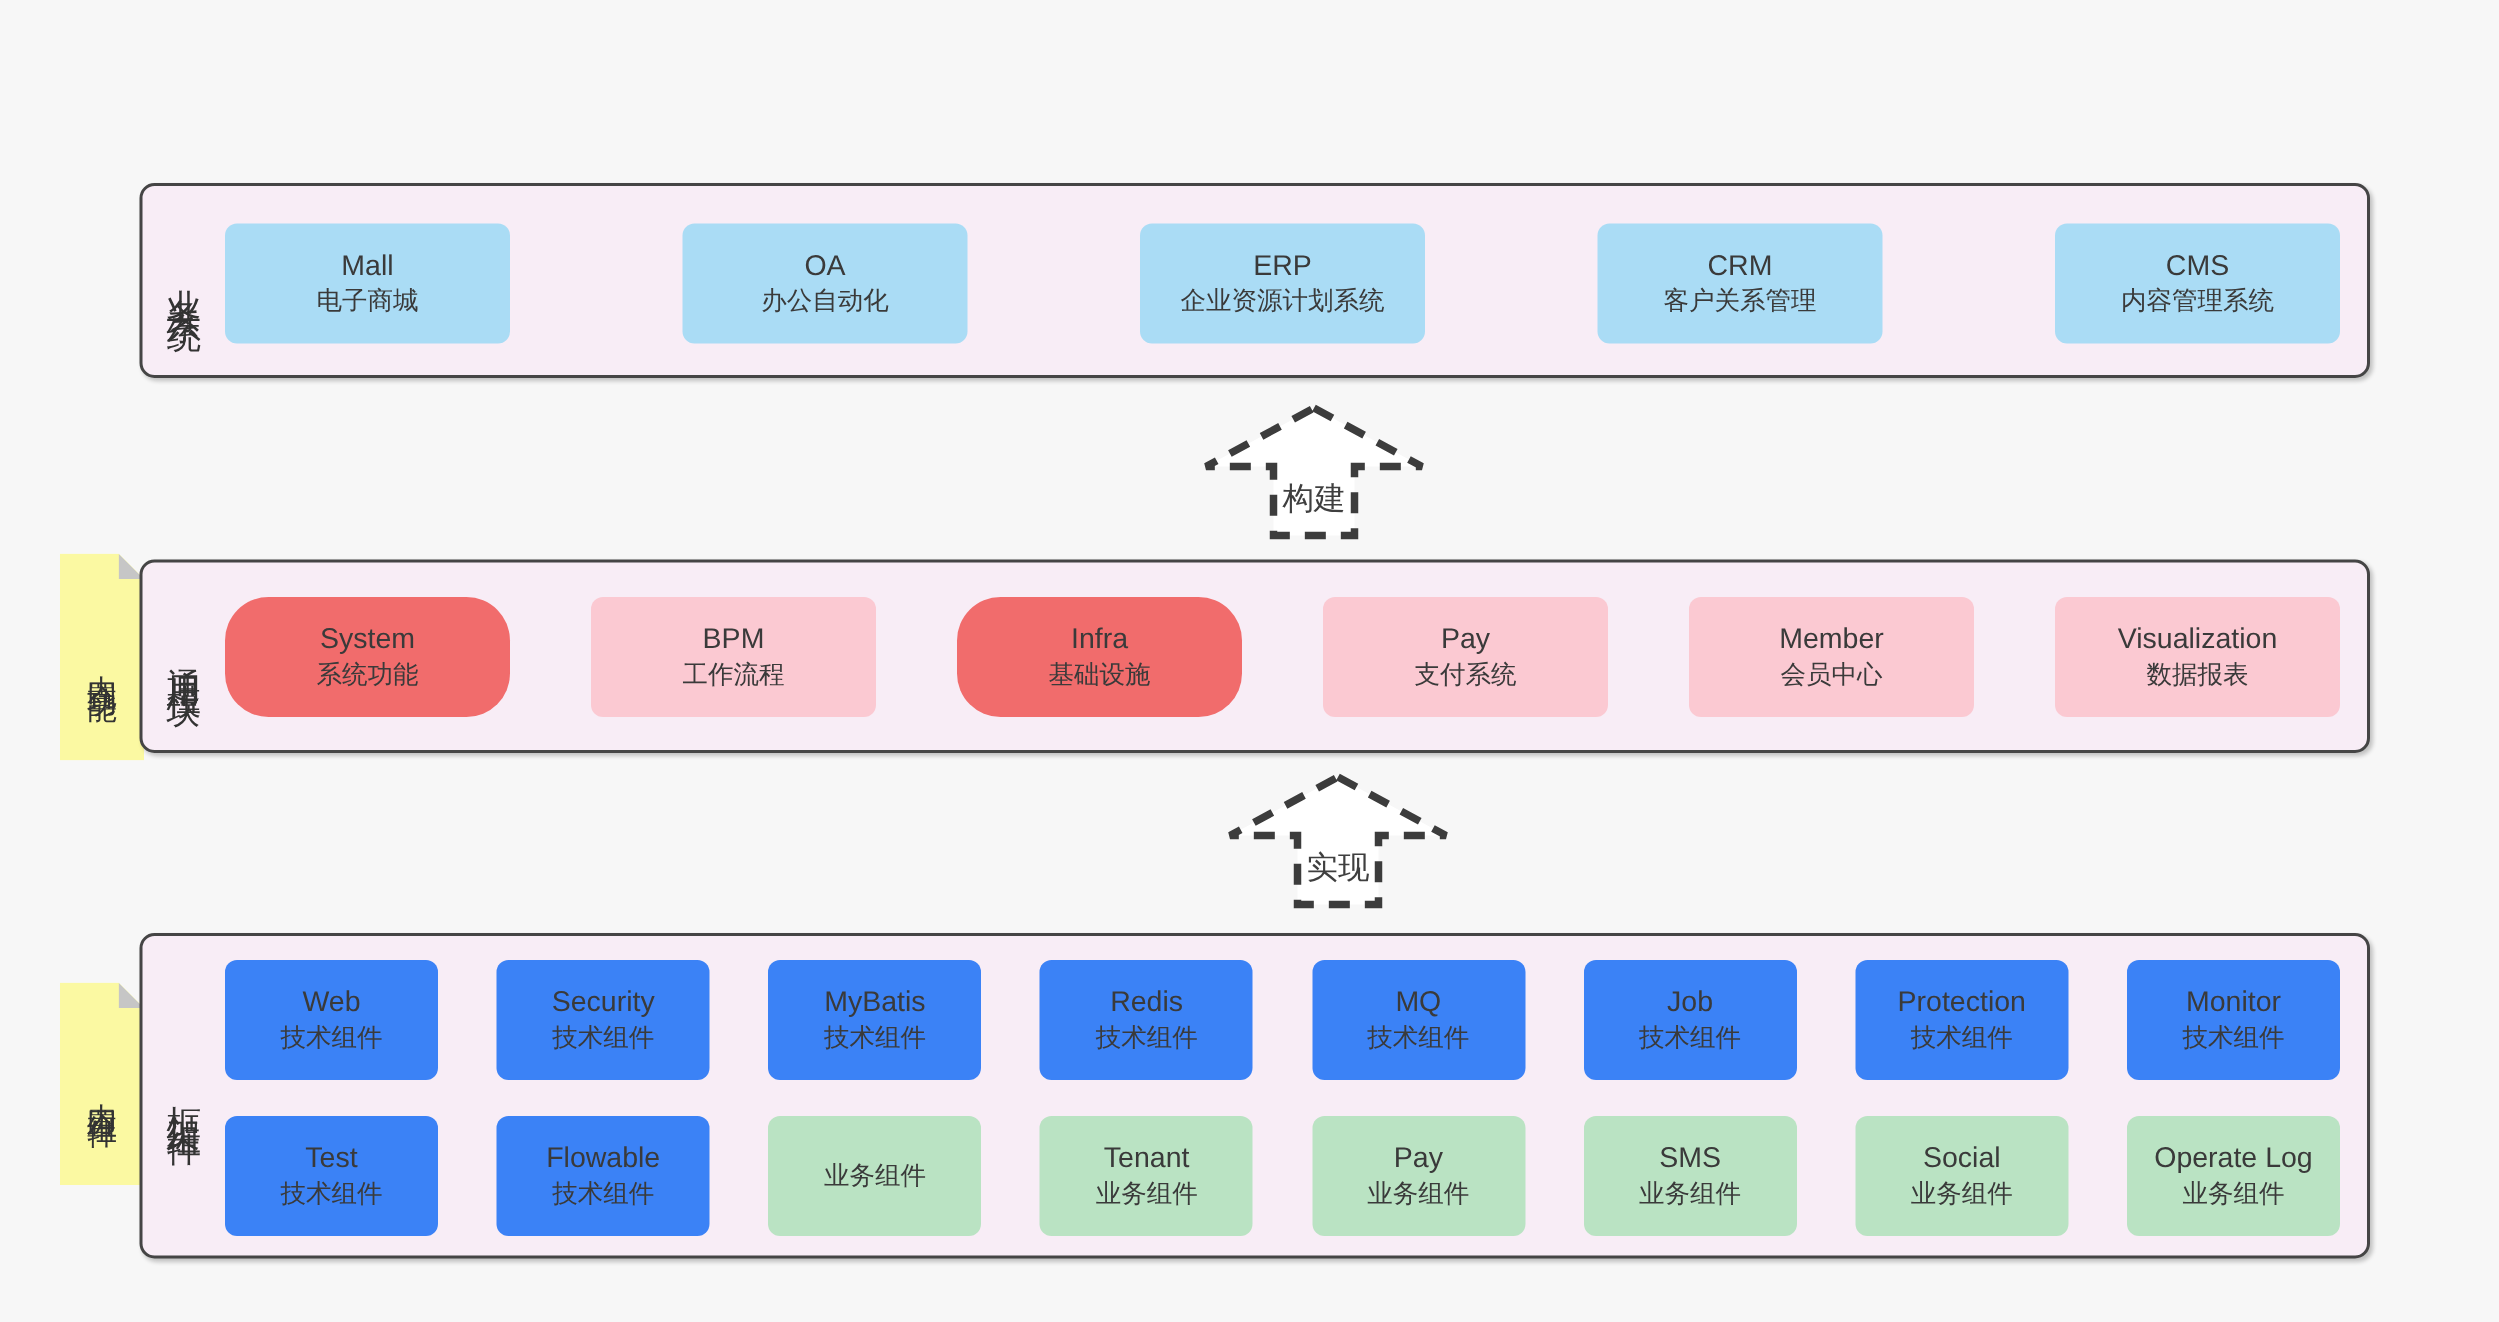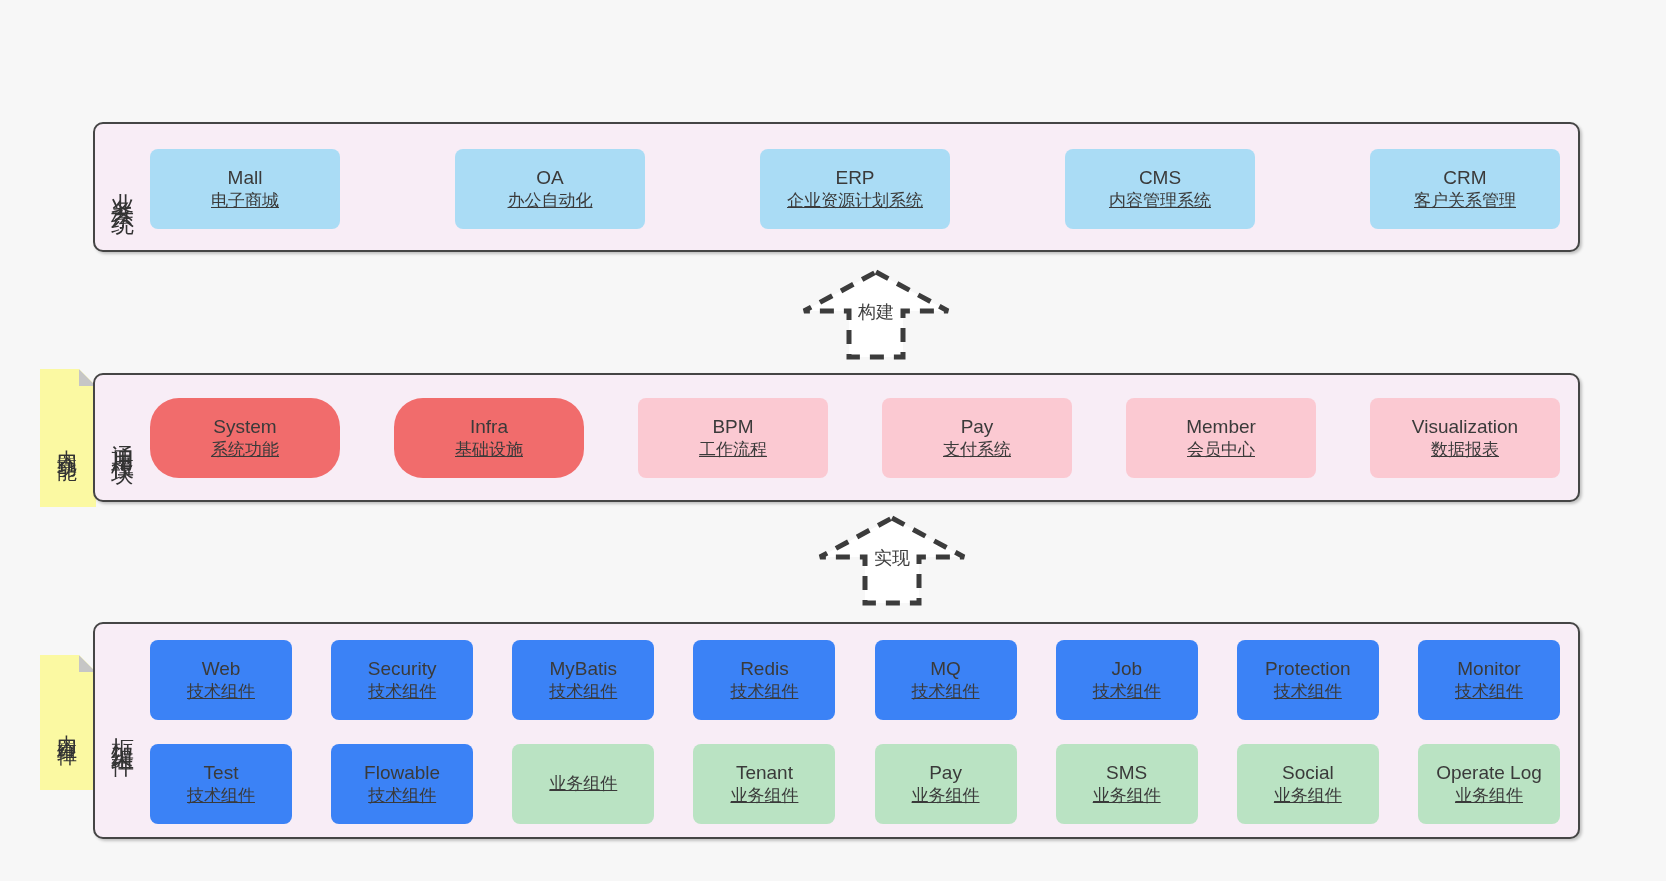--- a/index.html
+++ b/index.html
@@ -38,21 +38,21 @@
   #panel-framework .row-b  { top:120px; }
 
   .box {
     height:80px; border-radius:8px; box-sizing:border-box;
     display:flex; flex-direction:column; justify-content:center; align-items:center;
     text-align:right; padding:4px 6px;
   }
   .w-lg { width:190px; }
   .w-sm { width:142px; }
   .box .en { font-size:19px; line-height:1.3; }
-  .box .zh { font-size:17px; line-height:1.3;text-decoration:underline; }
+  .box .zh { font-size:17px; line-height:1.3; }
 
   .blue   { background:#aadcf5; }
   .red    { background:#f16c6c;border-radius:29px; }
   .pink   { background:#fbc9d2; }
   .green  { background:#3b82f6; }
   .lgreen { background:#bae3c3; }
 
   
   .note {
     position:absolute; left:40px; width:56px; background:#fbf9a2;
@@ -76,23 +76,23 @@
   
   .arrow { position:absolute; width:150px; height:92px; z-index:2; }
   #arrow-build     { left:801px; top:268px; }
   #arrow-implement { left:817px; top:514px; }
   .arrow svg { position:absolute; left:0; top:0; }
   .arrow polygon {
     fill:#ffffff; stroke:#3c3c3c; stroke-width:5;
     stroke-dasharray:14 10; stroke-linejoin:miter;
   }
   .arrow-label {
-    position:absolute; left:50%; top:34px; transform:translateX(-50%);
+    position:absolute; left:50%; top:52px; transform:translateX(-50%);
     background:#ffffff; padding:0 2px;
-    font-size:18px; color:#3f3f3f; line-height:1.2; white-space:nowrap;
+    font-size:21px; color:#3f3f3f; line-height:1.2; white-space:nowrap;
   }
 </style>
 </head>
 <body>
 
 <div id="stage">
 
   <div class="note" id="note-modules">
     <div class="fold"></div>
     <div class="note-label">内置功能</div>
@@ -111,51 +111,51 @@
       </div>
       <div class="box blue w-lg">
         <div class="en">OA</div>
         <div class="zh">办公自动化</div>
       </div>
       <div class="box blue w-lg">
         <div class="en">ERP</div>
         <div class="zh">企业资源计划系统</div>
       </div>
       <div class="box blue w-lg">
+        <div class="en">CRM</div>
+        <div class="zh">客户关系管理</div>
+      </div>
+      <div class="box blue w-lg">
         <div class="en">CMS</div>
         <div class="zh">内容管理系统</div>
-      </div>
-      <div class="box blue w-lg">
-        <div class="en">CRM</div>
-        <div class="zh">客户关系管理</div>
       </div>
     </div>
   </section>
 
   <div class="arrow" id="arrow-build">
     <svg width="150" height="92" viewBox="0 0 150 92">
       <polygon points="75,4 147,43 102,43 102,89 48,89 48,43 3,43"></polygon>
     </svg>
     <div class="arrow-label">构建</div>
   </div>
 
   <section class="panel" id="panel-modules">
     <div class="vlabel">通用模块</div>
     <div class="boxrow">
       <div class="box red w-lg">
         <div class="en">System</div>
         <div class="zh">系统功能</div>
       </div>
+      <div class="box pink w-lg">
+        <div class="en">BPM</div>
+        <div class="zh">工作流程</div>
+      </div>
       <div class="box red w-lg">
         <div class="en">Infra</div>
         <div class="zh">基础设施</div>
-      </div>
-      <div class="box pink w-lg">
-        <div class="en">BPM</div>
-        <div class="zh">工作流程</div>
       </div>
       <div class="box pink w-lg">
         <div class="en">Pay</div>
         <div class="zh">支付系统</div>
       </div>
       <div class="box pink w-lg">
         <div class="en">Member</div>
         <div class="zh">会员中心</div>
       </div>
       <div class="box pink w-lg">

